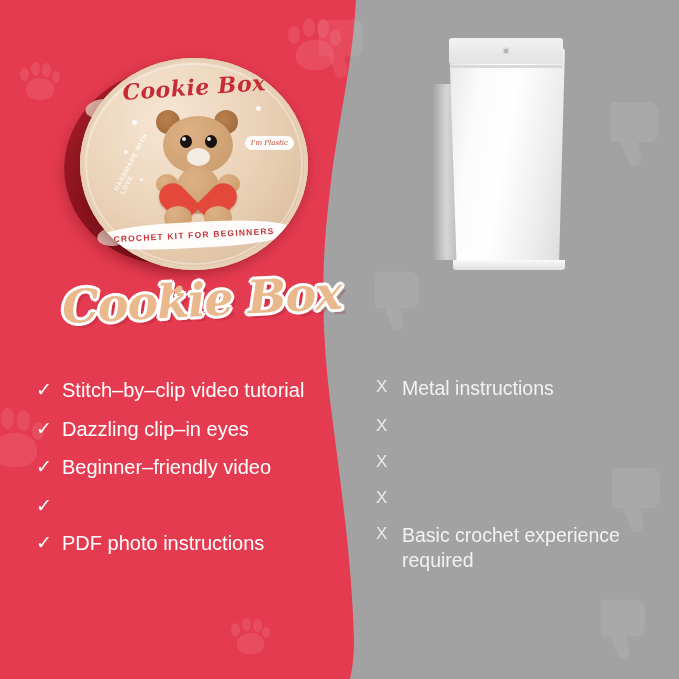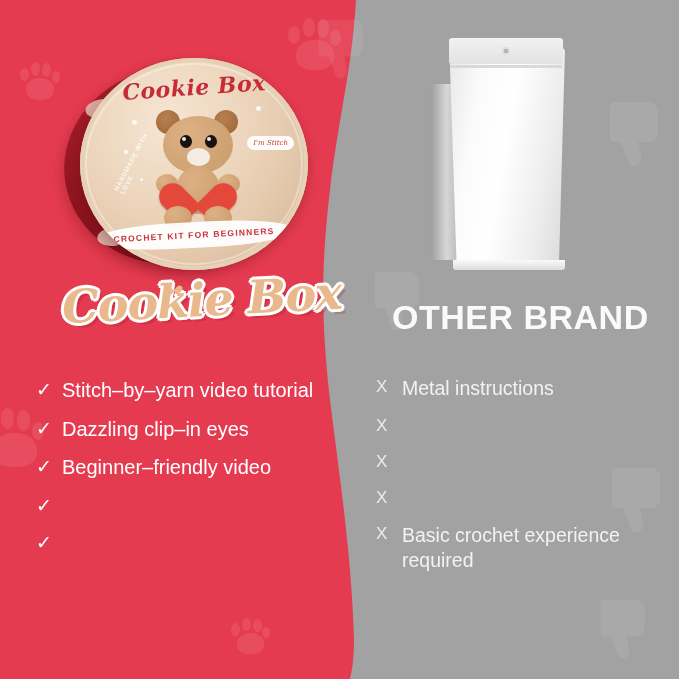--- a/index.html
+++ b/index.html
@@ -248,21 +248,21 @@
       <div class="badge-oval" style="left:24px;top:150px;"></div>
     </div>
 
     <div class="tin-lid">
       <div class="lid-rim"></div>
 
       <div class="lid-title">Cookie Box</div>
 
       <div class="lid-vert-text">HANDMADE WITH LOVE</div>
 
-      <div class="bubble">I'm Stitch</div>
+      <div class="bubble">I'm Plastic</div>
 
       <div class="sparkle" style="left:52px;top:62px;width:5px;height:5px;border-radius:50%;"></div>
       <div class="sparkle" style="left:44px;top:92px;width:4px;height:4px;border-radius:50%;"></div>
       <div class="sparkle" style="left:176px;top:48px;width:5px;height:5px;border-radius:50%;"></div>
       <div class="sparkle" style="left:60px;top:120px;width:3px;height:3px;border-radius:50%;"></div>
 
       <div class="bear">
         <div class="b-part b-dark" style="left:4px;top:2px;width:24px;height:24px;"></div>
         <div class="b-part b-dark" style="left:62px;top:2px;width:24px;height:24px;"></div>
         <div class="b-part b-tan" style="left:11px;top:8px;width:70px;height:58px;"></div>
@@ -294,40 +294,40 @@
     <div class="pouch-zip"></div>
     <div class="pouch-base"></div>
   </div>
 
   <div class="logo-script">Cookie Box</div>
   <div class="logo-heart">
       <i></i>
       <i></i>
     </div>
 
-  <div class="brand-other">OTHER BRAND</div>
 
   <div class="list list-left">
     <div class="row">
       <div class="mark">✓</div>
-      <div class="txt">Stitch–by–yarn video tutorial</div>
+      <div class="txt">Stitch–by–clip video tutorial</div>
     </div>
     <div class="row">
       <div class="mark">✓</div>
       <div class="txt">Dazzling clip–in eyes</div>
     </div>
     <div class="row">
       <div class="mark">✓</div>
       <div class="txt">Beginner–friendly video</div>
     </div>
     <div class="row">
       <div class="mark">✓</div>
     </div>
     <div class="row">
       <div class="mark">✓</div>
+      <div class="txt">PDF photo instructions</div>
     </div>
   </div>
 
   <div class="list list-right">
     <div class="row row-right">
       <div class="mark mark-x">X</div>
       <div class="txt txt-right">Metal instructions</div>
     </div>
     <div class="row row-right">
       <div class="mark mark-x">X</div>

